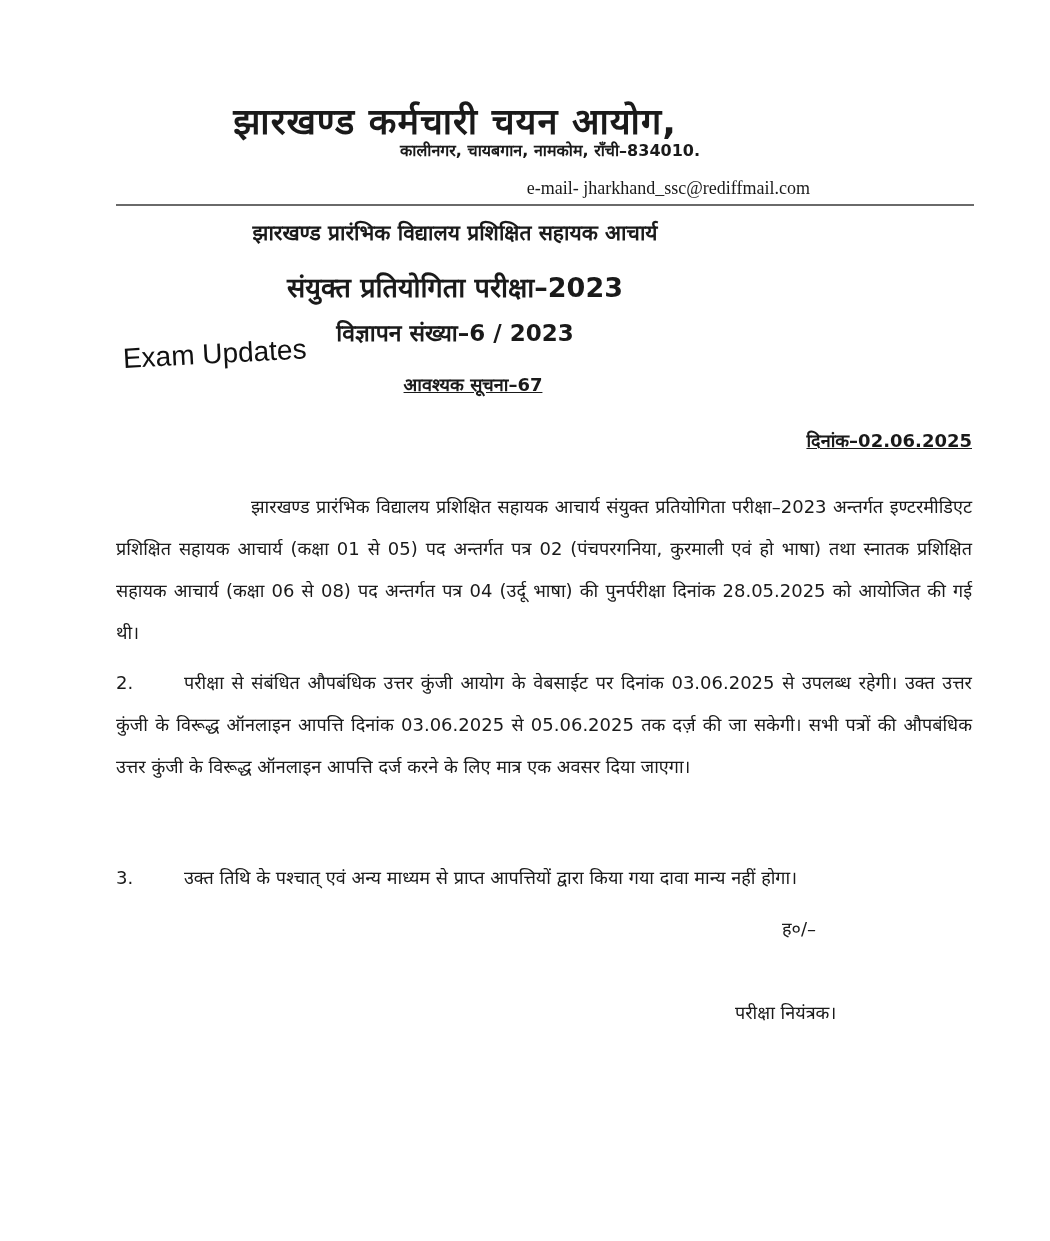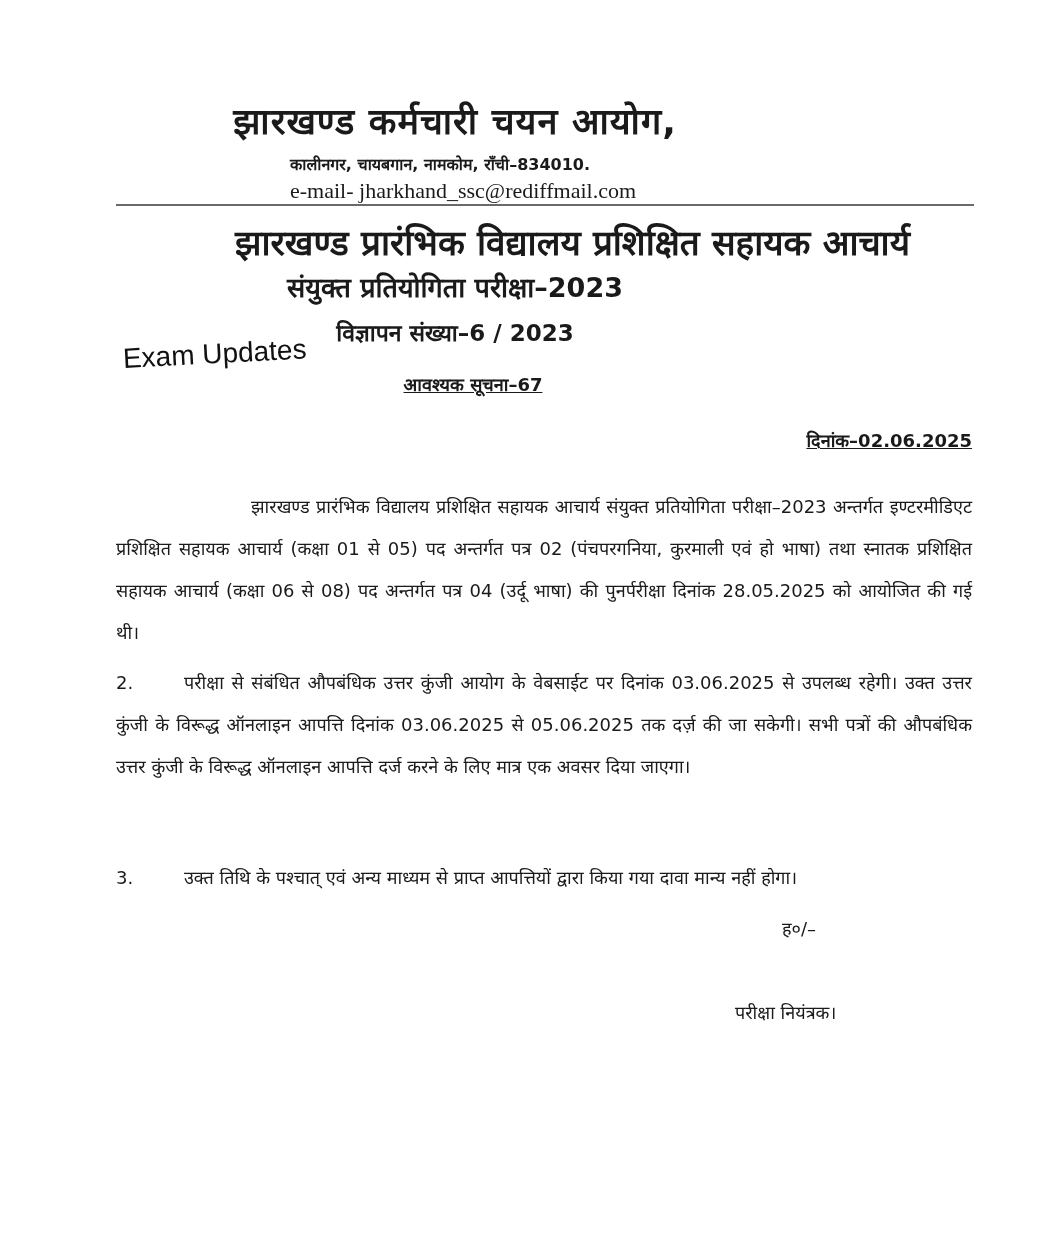--- a/index.html
+++ b/index.html
@@ -1,23 +1,23 @@
 <!DOCTYPE html>
 <html><head>
 <meta charset="utf-8">
 <style>
   html, body { margin: 0; padding: 0; background: #ffffff; }
   body { width: 1050px; height: 1241px; position: relative; overflow: hidden; font-family: "DejaVu Sans", sans-serif; color: #1a1a1a; }
   .abs { position: absolute; }
   .center { left: 0; width: 910px; text-align: center; }
   .org-title { top: 96px; font-size: 36px; font-weight: bold; letter-spacing: 1px; }
-  .addr { top: 153px; font-size: 16px; font-weight: bold; left: 290px; width: 520px; text-align: left; }
-  .email { top: 178px; font-size: 22px; font-family: "Liberation Serif", serif; left: 290px; width: 520px; text-align: left; }
+  .addr { top: 139px; font-size: 16px; font-weight: bold; left: 290px; width: 520px; text-align: center; }
+  .email { top: 178px; font-size: 18px; font-family: "Liberation Serif", serif; left: 290px; width: 520px; text-align: right; }
   .rule { top: 204px; left: 116px; width: 858px; height: 2px; background: #6a6a6a; }
-  .exam-title1 { top: 218px; font-size: 35px; font-weight: bold; text-align: right; }
+  .exam-title1 { top: 218px; font-size: 21px; font-weight: bold; }
   .exam-title2 { top: 268px; font-size: 27px; font-weight: bold; }
   .advt { top: 316px; font-size: 23px; font-weight: bold; }
   .watermark { top: 343px; left: 123px; font-size: 28px; font-family: "Liberation Sans", sans-serif; transform: rotate(-3deg); transform-origin: left center; color: #111; }
   .notice { top: 372px; font-size: 18px; font-weight: bold; }
   .notice span { text-decoration: underline; margin-left: 36px; }
   .date { top: 428px; right: 78px; font-size: 18px; font-weight: bold; text-decoration: underline; }
   .para { left: 116px; width: 856px; font-size: 18px; line-height: 42px; text-align: justify; }
   .p1 { top: 486px; text-indent: 135px; }
   .p2 { top: 662px; }
   .p3 { top: 857px; }

